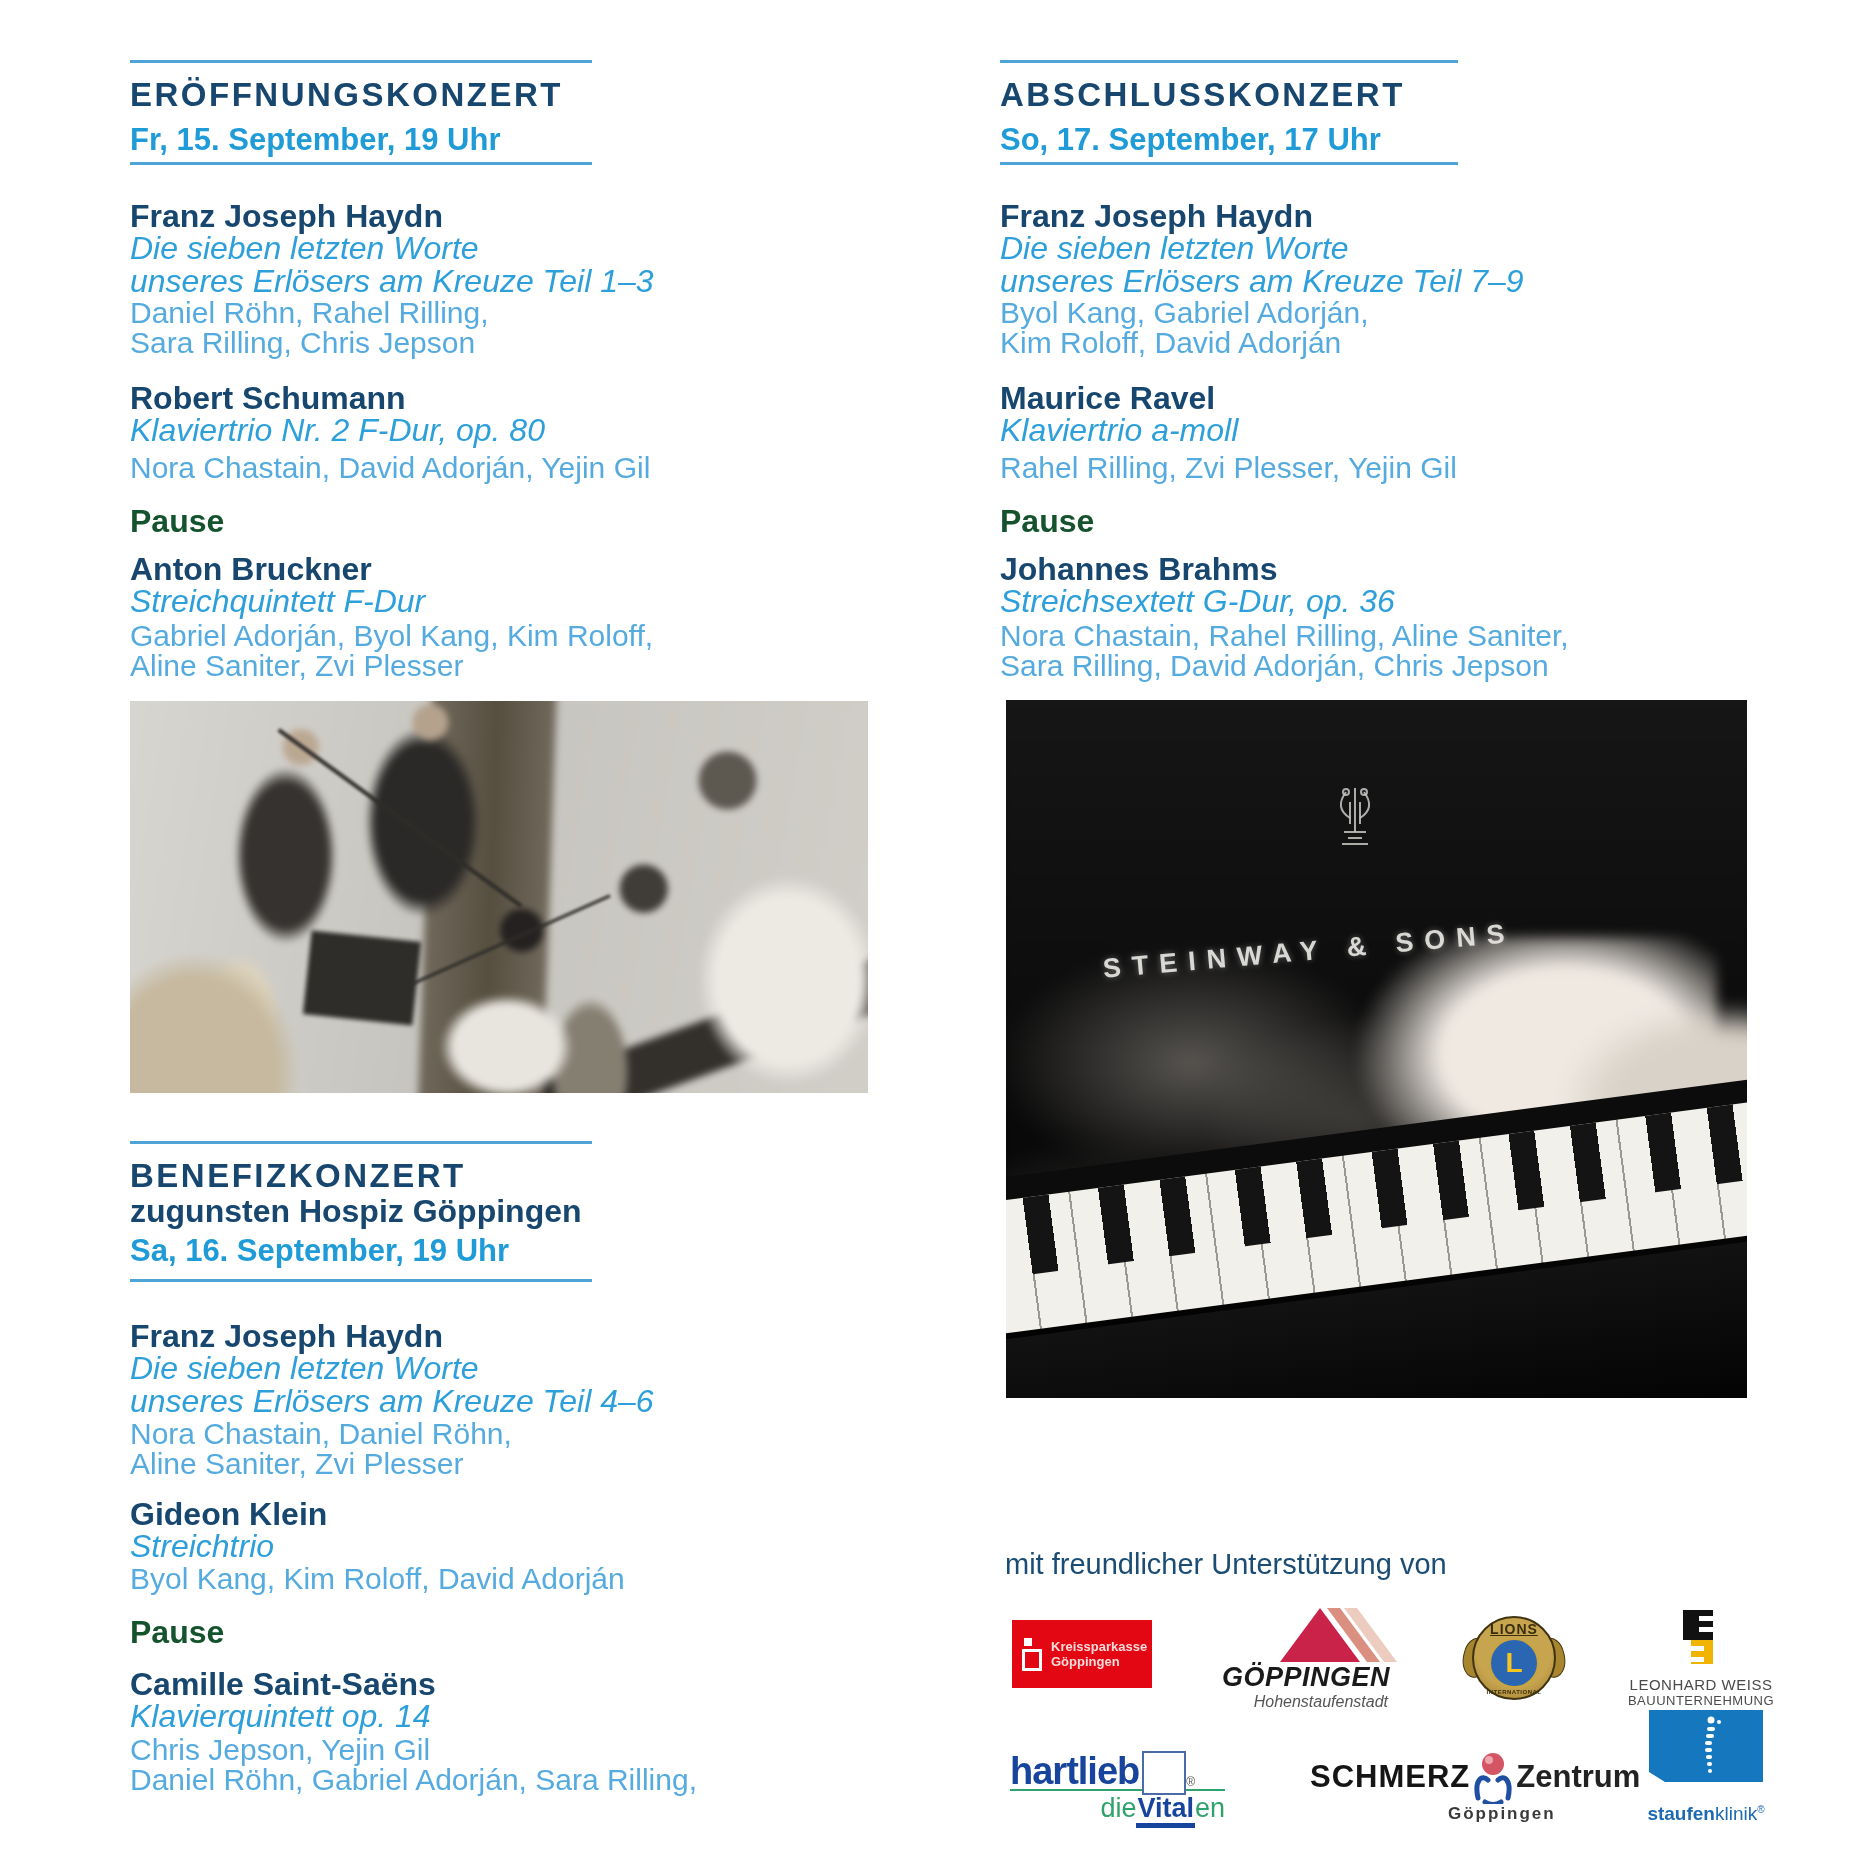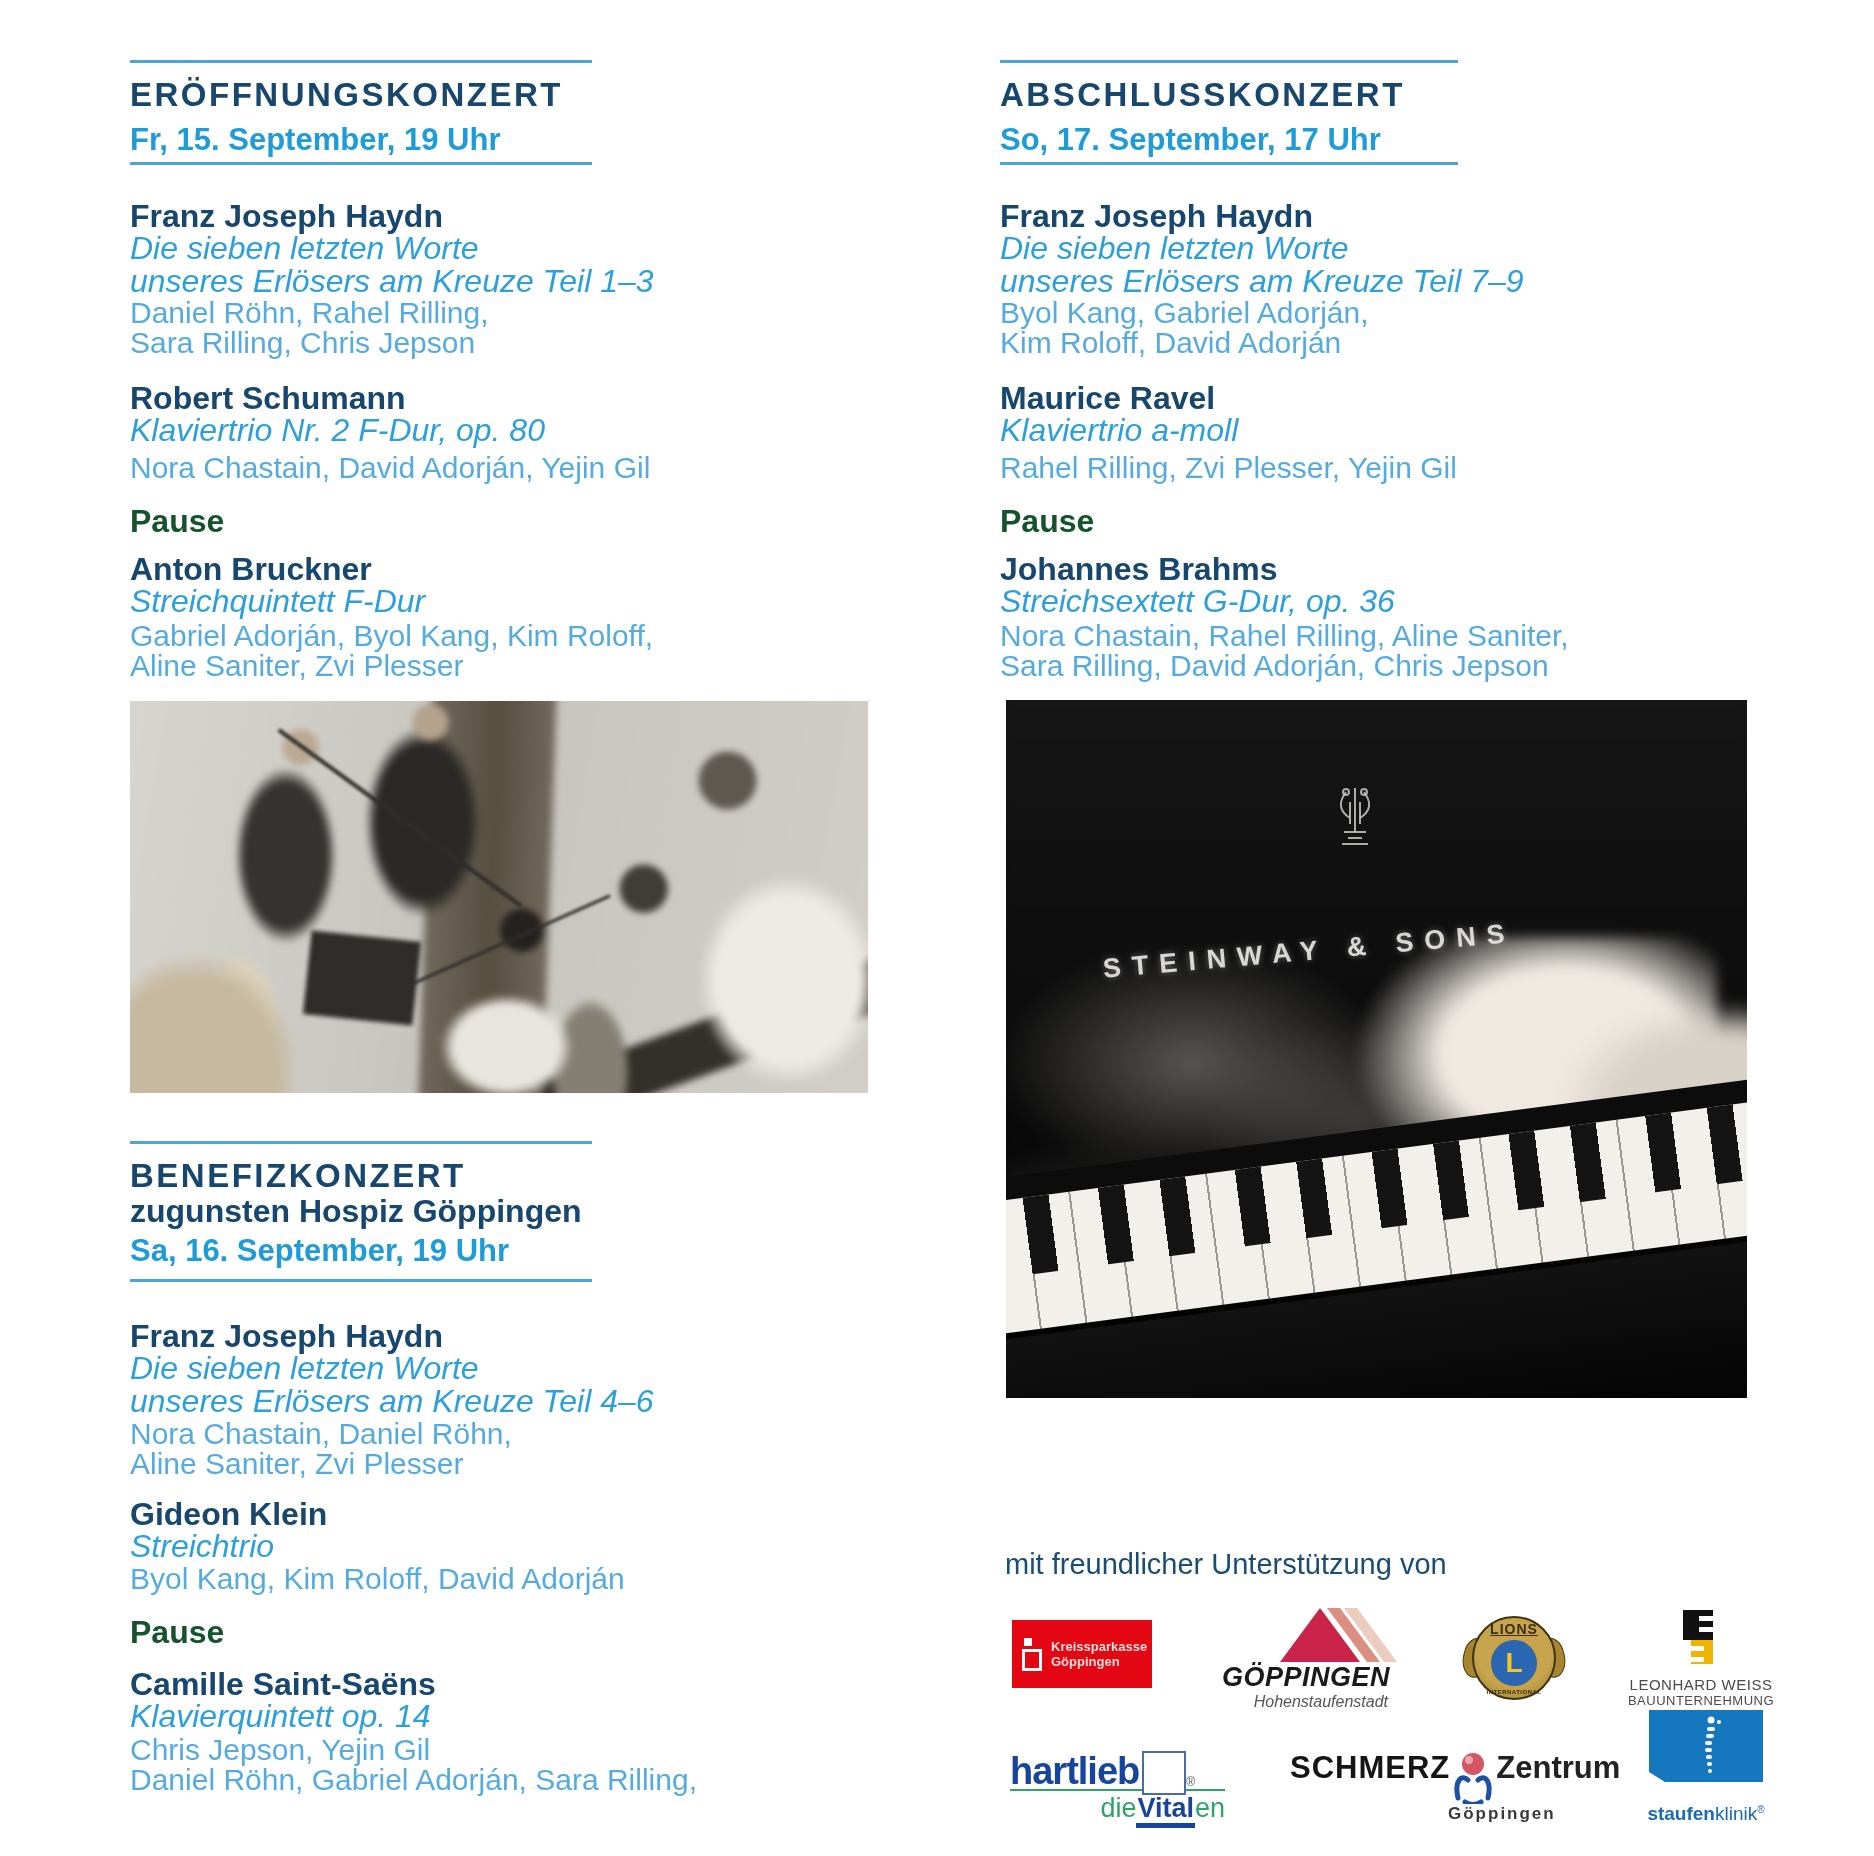--- a/index.html
+++ b/index.html
@@ -95,21 +95,21 @@
   .lw-l2{font-size:13px;color:#4a4a4a;letter-spacing:.5px;white-space:nowrap;}
   .hb{width:215px;}
   .hb-row1{border-bottom:2px solid #2ea36b;display:flex;align-items:flex-end;}
   .hb-name{font-size:38px;font-weight:bold;color:#17449c;line-height:36px;letter-spacing:-1px;}
   .hb-box{display:inline-block;width:40px;height:40px;border:2px solid #4a6aa8;margin-left:3px;
           background:#fff;position:relative;top:6px;}
   .hb-reg{font-size:12px;color:#555;}
   .hb-row2{text-align:right;font-size:27px;line-height:30px;margin-top:2px;}
   .hb-die,.hb-en{color:#2ea36b;}
   .hb-vital{color:#17449c;font-weight:bold;border-bottom:5px solid #17449c;padding:0 1px;}
-  .sz-row{display:flex;gap:0;}
+  .sz-row{display:flex;align-items:center;gap:0;margin-left:20px;}
   .sz-w1{font-size:31px;font-weight:900;color:#151515;letter-spacing:1px;}
   .sz-w2{font-size:31px;font-weight:bold;color:#222;}
   .sz-city{font-size:17px;font-weight:bold;color:#3a3a3a;margin-left:158px;margin-top:0px;letter-spacing:2px;}
   .st{width:120px;text-align:center;}
   .st-box{width:114px;height:72px;background:#1577bd;margin:0 auto;position:relative;
           clip-path:polygon(0 0,100% 0,100% 100%,14% 100%,0 86%);}
   .st-text{font-size:19px;color:#1d6ab2;margin-top:21px;white-space:nowrap;}
   .st-text b{font-weight:bold;}
   .st-reg{font-size:10px;vertical-align:super;color:#1d6ab2;}
 </style>

